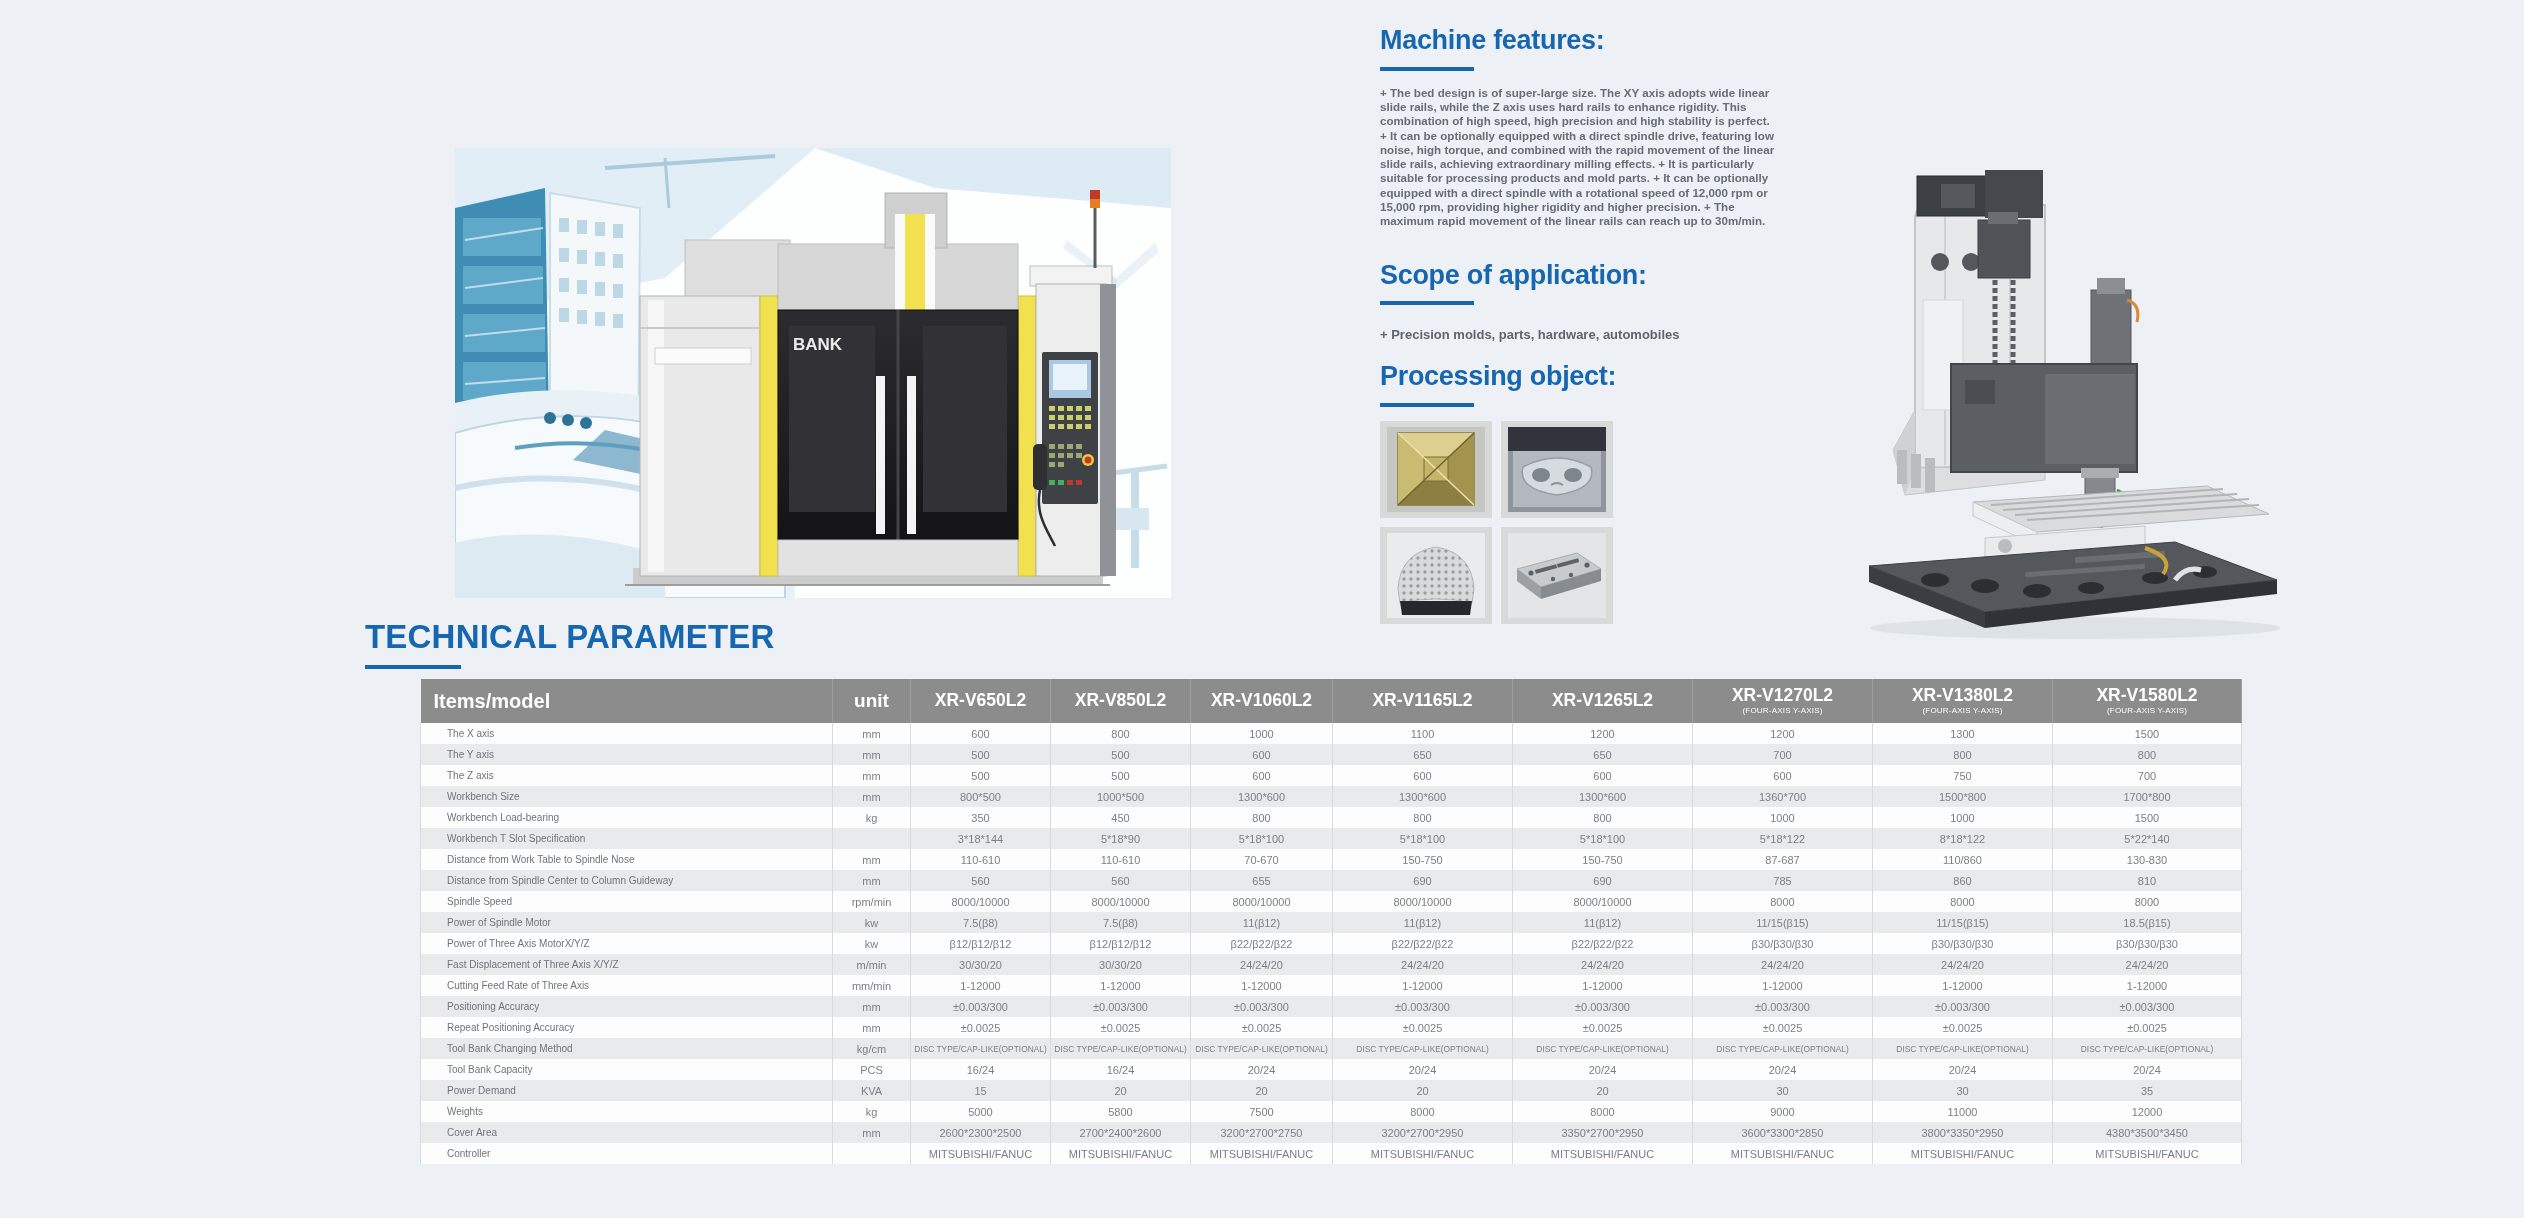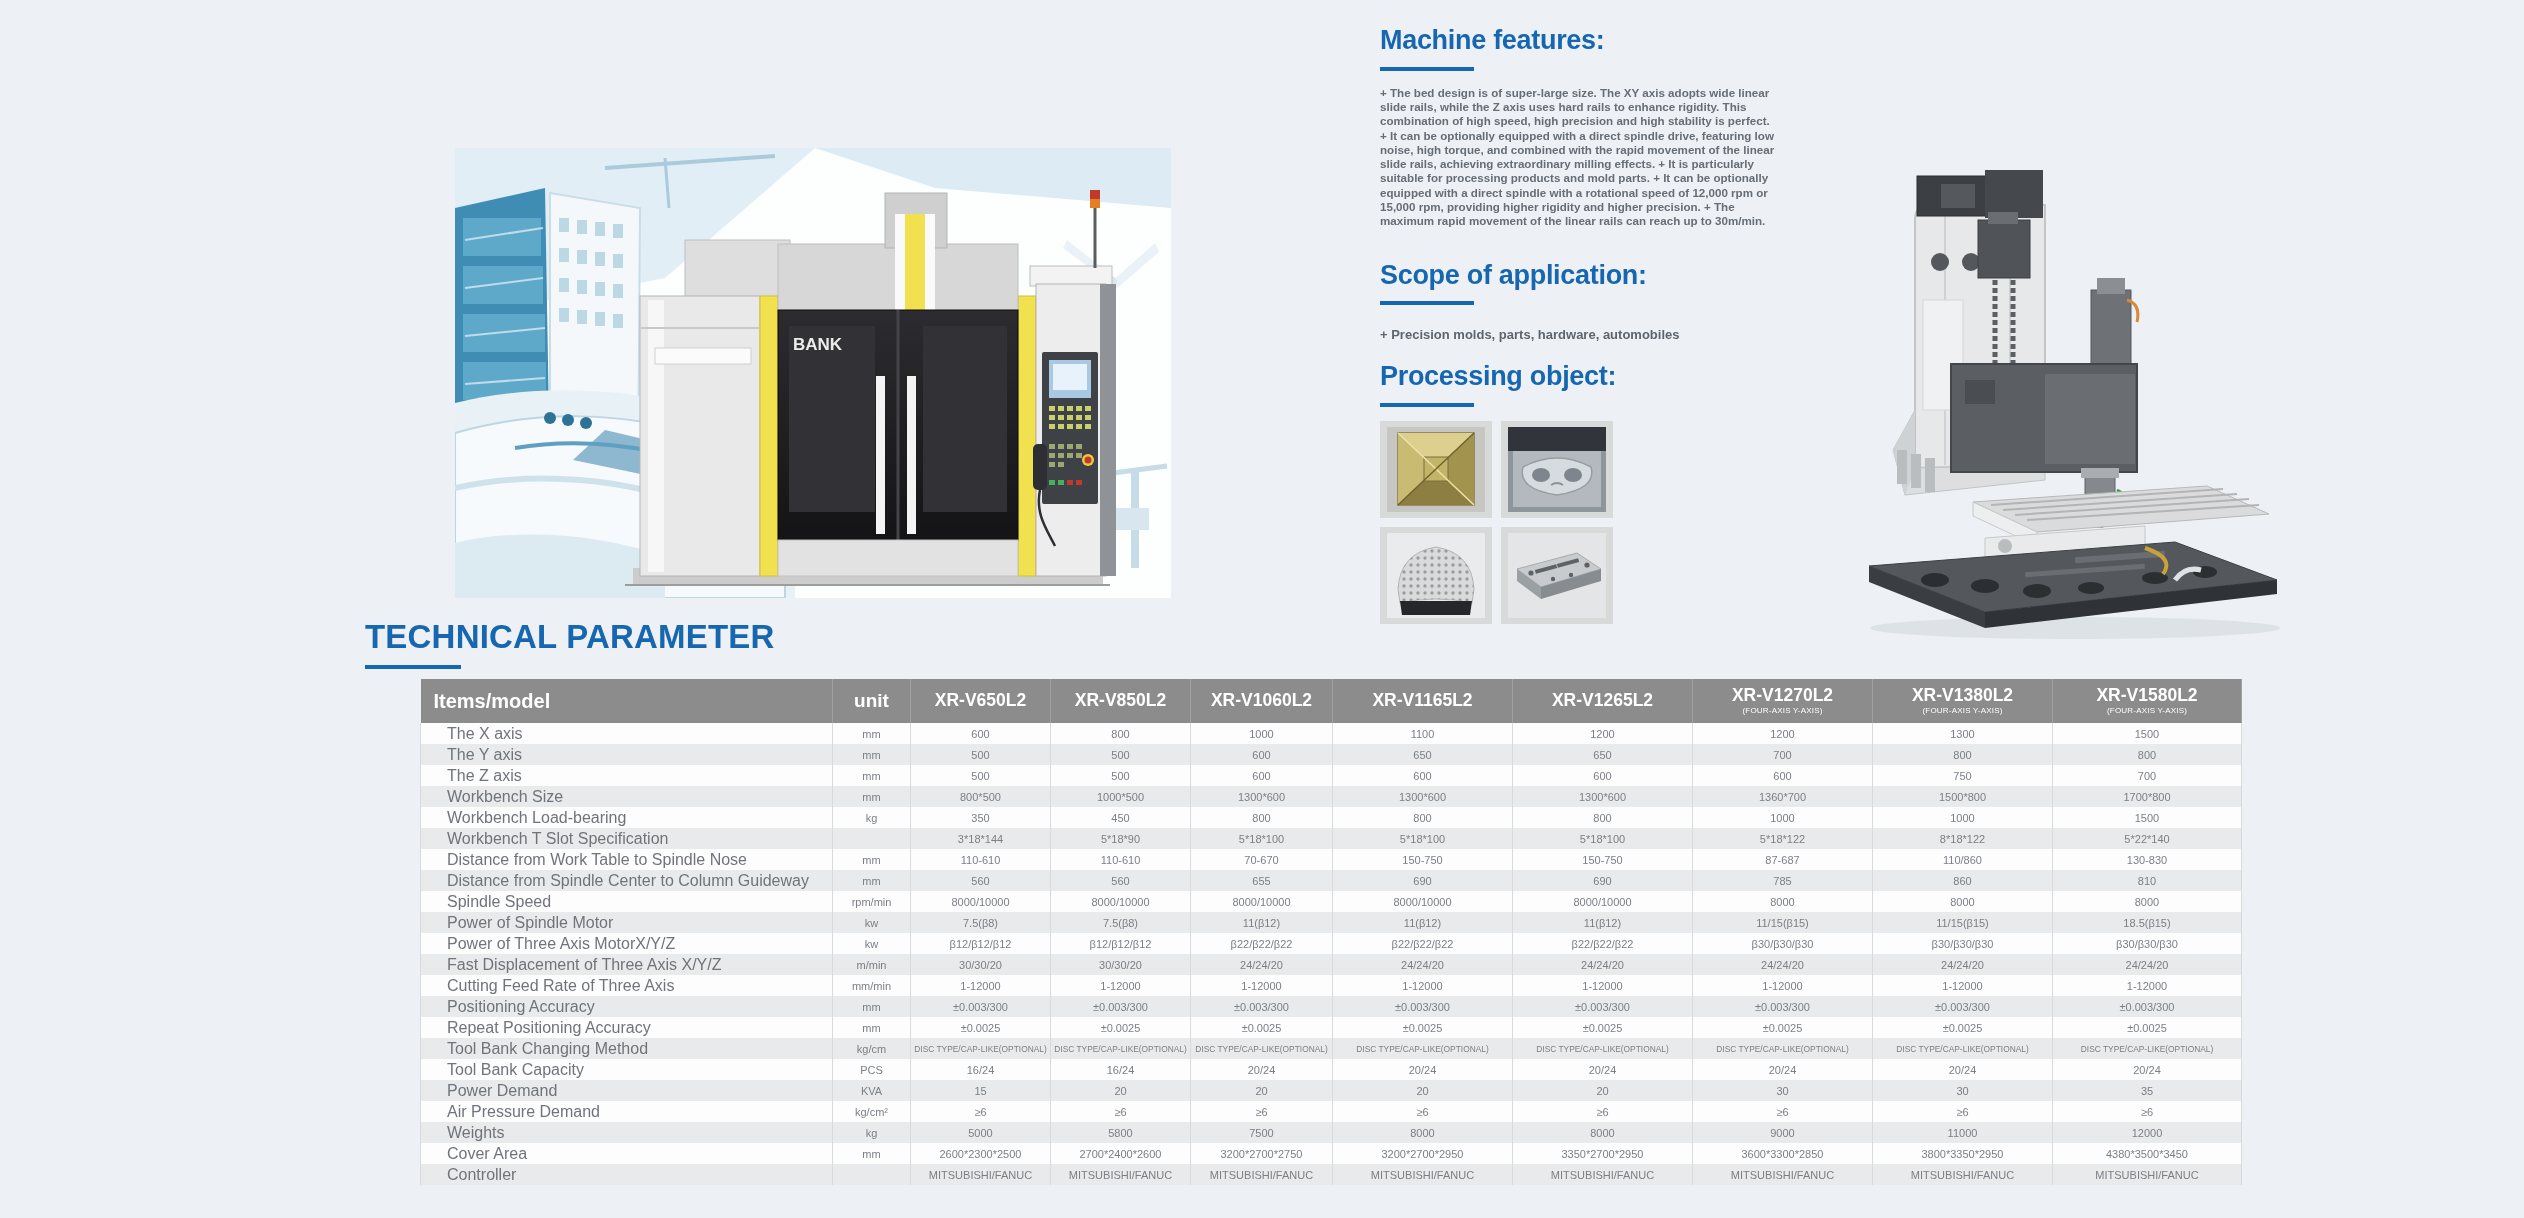--- a/index.html
+++ b/index.html
@@ -44,21 +44,21 @@
     border-right:1px solid #a0a0a0;font-weight:bold;padding:0;
   }
   table.spec th.items{text-align:left;padding-left:13px;font-size:20px;}
   table.spec th.unit{font-size:19px;text-align:center;}
   table.spec th.model{font-size:17.5px;text-align:center;line-height:1;}
   table.spec th.model .sub{display:block;font-size:8px;font-weight:normal;margin-top:3px;letter-spacing:0.2px;}
   table.spec td{
     height:21px;font-size:11px;color:#7b7f85;text-align:center;padding:0;
     border-right:1px solid #d9dadc;white-space:nowrap;overflow:hidden;
   }
-  table.spec td.item{text-align:left;padding-left:26px;color:#70747a;font-size:16px;border-left:1px solid #d9dadc;}
+  table.spec td.item{text-align:left;padding-left:26px;color:#70747a;font-size:10px;border-left:1px solid #d9dadc;}
   table.spec tbody tr:nth-child(odd){background:#fdfdfe;}
   table.spec tbody tr:nth-child(even){background:#e9eaec;}
   table.spec td.small{font-size:8.4px;}
 </style>
 </head>
 <body>
 
 <div class="hero-left">
   <svg viewBox="0 0 716 450" preserveAspectRatio="none">
     <defs>
@@ -630,32 +630,20 @@
           <td>15</td>
           <td>20</td>
           <td>20</td>
           <td>20</td>
           <td>20</td>
           <td>30</td>
           <td>30</td>
           <td>35</td>
         </tr>
         <tr>
-          <td class="item">Air Pressure Demand</td>
-          <td class="unit-cell">kg/cm²</td>
-          <td>≥6</td>
-          <td>≥6</td>
-          <td>≥6</td>
-          <td>≥6</td>
-          <td>≥6</td>
-          <td>≥6</td>
-          <td>≥6</td>
-          <td>≥6</td>
-        </tr>
-        <tr>
           <td class="item">Weights</td>
           <td class="unit-cell">kg</td>
           <td>5000</td>
           <td>5800</td>
           <td>7500</td>
           <td>8000</td>
           <td>8000</td>
           <td>9000</td>
           <td>11000</td>
           <td>12000</td>

